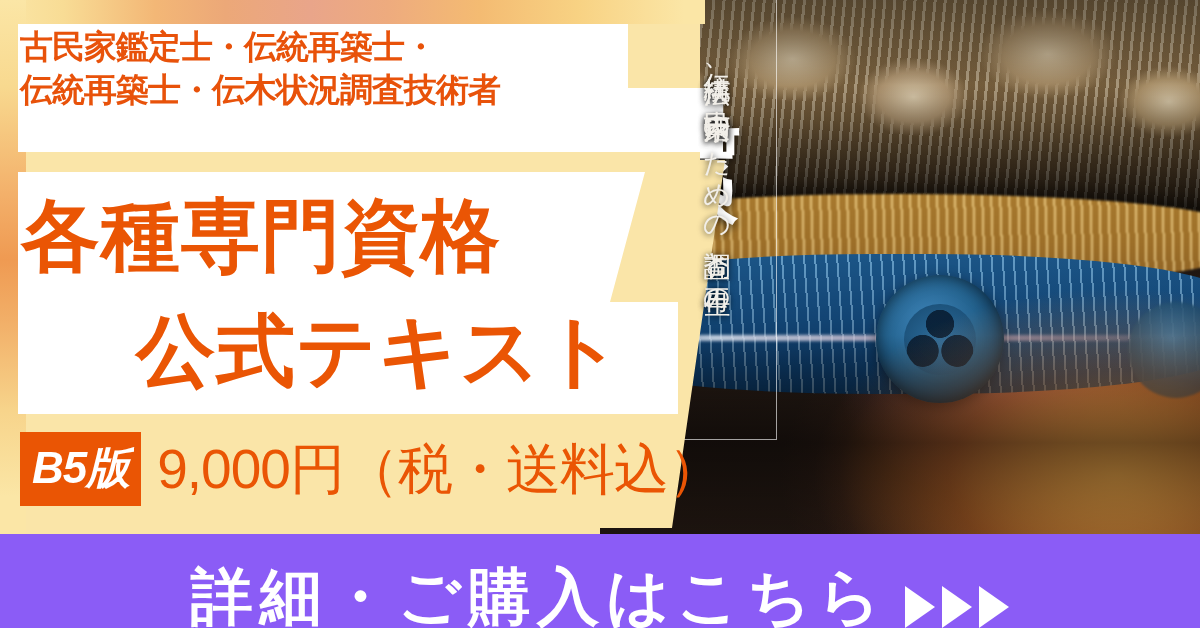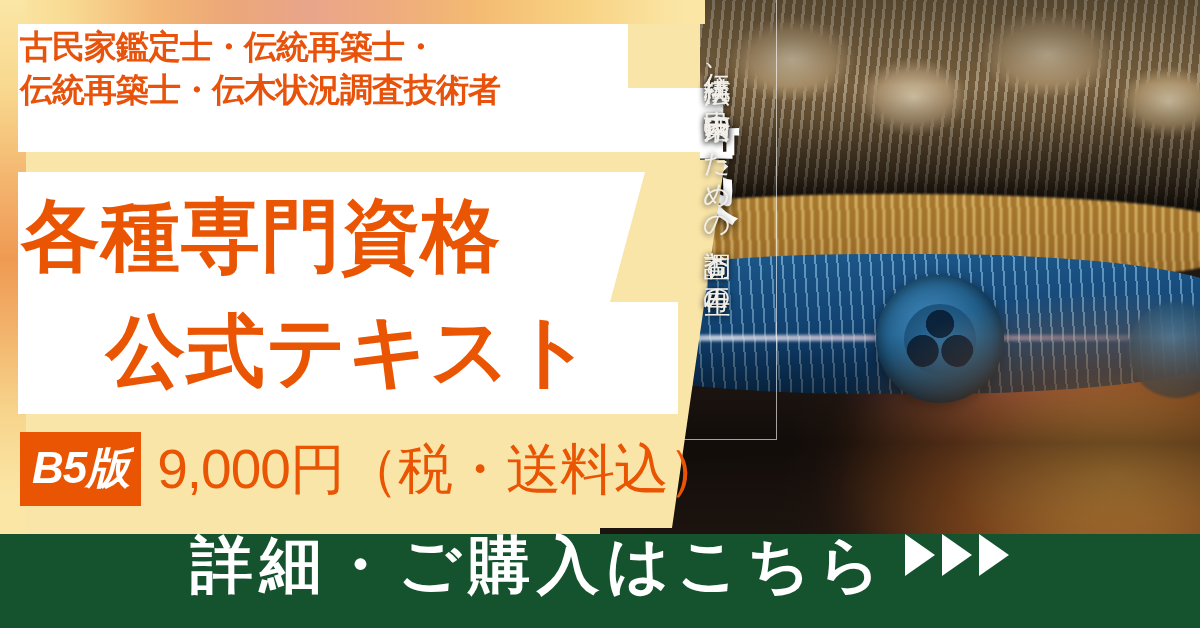--- a/index.html
+++ b/index.html
@@ -274,21 +274,21 @@
     width: 660px;
     font-family: "Liberation Sans", "DejaVu Sans", sans-serif;
     font-weight: 700;
     font-size: 79px;
     line-height: 1.46;
     letter-spacing: 1px;
     color: #ea5504;
     white-space: nowrap;
   }
   .bigtitle .l1 { display: block; padding-left: 3px; }
-  .bigtitle .l2 { display: block; padding-left: 88px; }
+  .bigtitle .l2 { display: block; padding-left: 118px; }
 
   
   .price-row {
     position: absolute;
     left: 20px;
     top: 432px;
     display: flex;
     align-items: center;
     gap: 16px;
   }
@@ -314,23 +314,23 @@
     white-space: nowrap;
   }
 
   
   .cta-bar {
     position: absolute;
     left: 0;
     top: 534px;
     width: 1200px;
     height: 94px;
-    background: #14532d;
+    background: #8b5cf6;
     display: flex;
-    align-items: flex-start;
+    align-items: flex-end;
     justify-content: center;
     gap: 13px;
   }
   .cta-text {
     color: #ffffff;
     font-family: "Liberation Sans", "DejaVu Sans", sans-serif;
     font-weight: 700;
     font-size: 62px;
     line-height: 1;
     letter-spacing: 7px;

